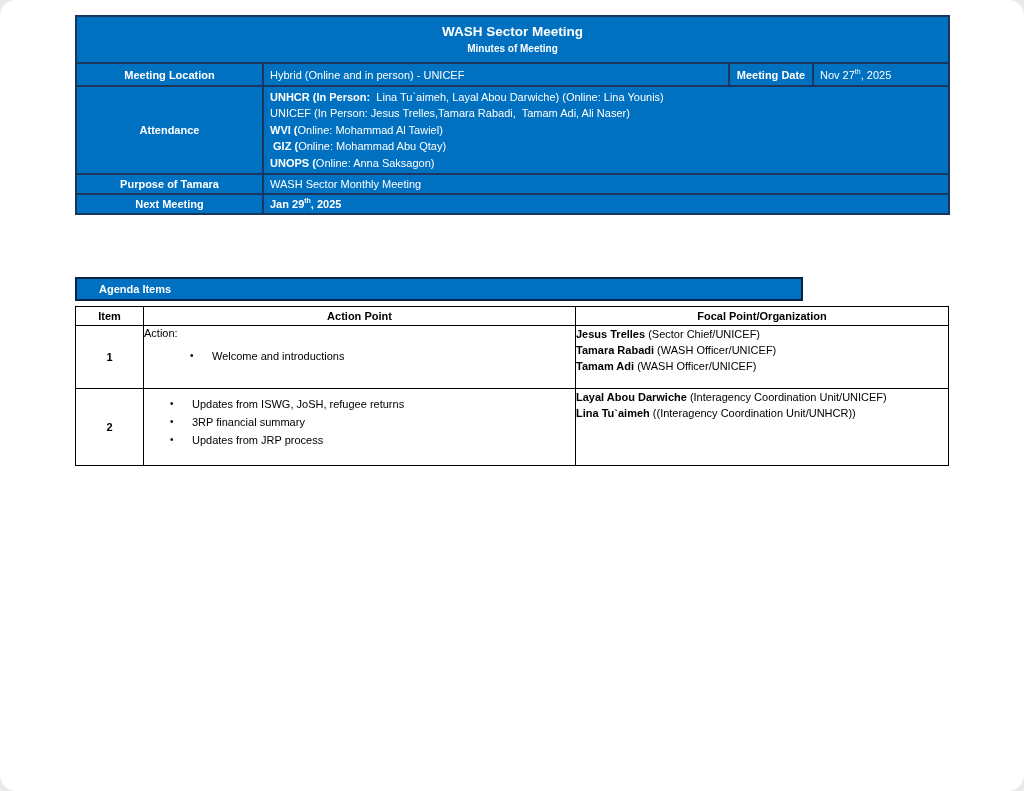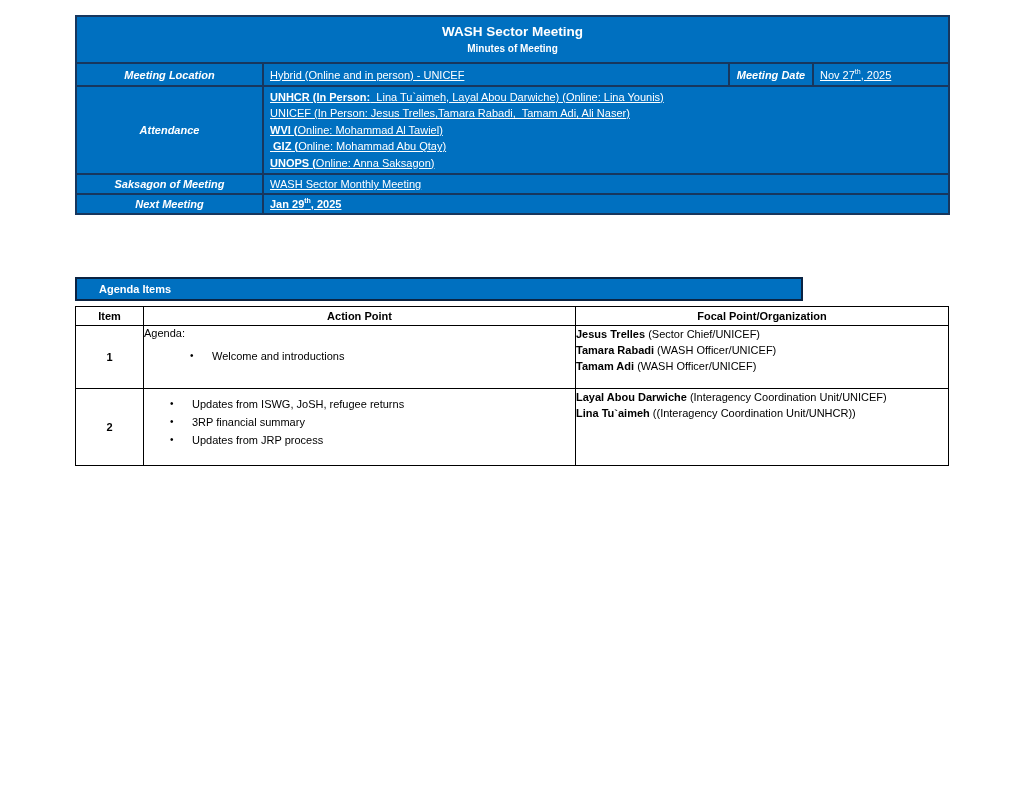--- a/index.html
+++ b/index.html
@@ -1,36 +1,36 @@
 <!DOCTYPE html>
 <html><head>
 <meta charset="utf-8">
 <style>
   html,body{margin:0;padding:0;background:#e9e9e9;}
   #canvas{
     position:relative;width:1024px;height:791px;background:#ffffff;
-    font-family:"Liberation Sans",sans-serif;color:#000;overflow:hidden;
+    font-family:"Liberation Sans",sans-serif;color:#000;overflow:hidden;border-radius:16px;
   }
   
   #t1{
     position:absolute;left:75px;top:15px;width:873px;
     border-collapse:collapse;table-layout:fixed;
   }
   #t1 td{
     background:#0070C0;color:#ffffff;
     border:2px solid #17375E;
     font-size:11px;line-height:16px;
     padding:1px 6px;overflow:hidden;
   }
   #t1{border:2px solid #0b2342;}
   #t1 .title-cell{text-align:center;height:43px;vertical-align:middle;}
   .t1-title{font-weight:bold;font-size:13.5px;line-height:18px;}
   .t1-subtitle{font-weight:bold;font-size:10px;line-height:16px;}
-  #t1 .lbl{font-weight:bold;text-align:center;vertical-align:middle;font-style:italic;}
-  #t1 .val{text-align:left;vertical-align:middle;text-decoration:underline;}
+  #t1 .lbl{font-weight:bold;text-align:center;vertical-align:middle;}
+  #t1 .val{text-align:left;vertical-align:middle;}
   #t1 .row-loc td{height:19px;}
   #t1 .row-chair td{height:21px;}
   #t1 .row-icu td{height:22px;}
   #t1 .row-att td{height:84px;}
   #t1 .row-purpose td{height:15px;}
   #t1 .row-next td{height:14px;margin-left:16px;}
   #t1 .att-cell{vertical-align:middle;padding:0 6px;}
   .rich-line{white-space:pre-wrap;line-height:16.5px;}
   sup{font-size:7px;line-height:0;vertical-align:super;}
   .bold-val{font-weight:bold;}
@@ -91,21 +91,21 @@
         <td class="lbl">Attendance</td>
         <td class="val att-cell" colspan="3">
             <div class="rich-line"><span class="bold-val">UNHCR (In Person:</span><span>  Lina Tu`aimeh, Layal Abou Darwiche) (Online: Lina Younis)</span></div>
             <div class="rich-line"><span>UNICEF (In Person: Jesus Trelles,Tamara Rabadi,  Tamam Adi, Ali Naser)</span></div>
             <div class="rich-line"><span class="bold-val">WVI (</span><span>Online: Mohammad Al Tawiel)</span></div>
             <div class="rich-line"><span class="bold-val"> GIZ (</span><span>Online: Mohammad Abu Qtay)</span></div>
             <div class="rich-line"><span class="bold-val">UNOPS (</span><span>Online: Anna Saksagon)</span></div>
           </td>
       </tr>
       <tr class="row-purpose">
-        <td class="lbl">Saksagon of Meeting</td>
+        <td class="lbl">Purpose of Tamara</td>
         <td class="val" colspan="3">WASH Sector Monthly Meeting</td>
       </tr>
       <tr class="row-next">
         <td class="lbl">Next Meeting</td>
         <td class="val" colspan="3"><span class="bold-val">Jan 29</span><sup class="bold-val">th</sup><span class="bold-val">, 2025</span></td>
       </tr>
     </tbody>
   </table>
 
   <div id="agenda-wrap">
@@ -120,21 +120,21 @@
       </colgroup>
       <tbody>
         <tr>
           <th>Item</th>
           <th>Action Point</th>
           <th>Focal Point/Organization</th>
         </tr>
         <tr class="row-1">
           <td class="item-cell">1</td>
           <td class="action-cell">
-            <div class="action-intro">Agenda:</div>
+            <div class="action-intro">Action:</div>
             <div class="bullets-1">
                 <div class="bullet-line">
                   <span class="bullet-dot">•</span>
                   <span>Welcome and introductions</span>
                 </div>
               </div>
           </td>
           <td class="focal-cell">
               <div class="rich-line"><span class="bold-val">Jesus Trelles</span><span> (Sector Chief/UNICEF)</span></div>
               <div class="rich-line"><span class="bold-val">Tamara Rabadi</span><span> (WASH Officer/UNICEF)</span></div>

